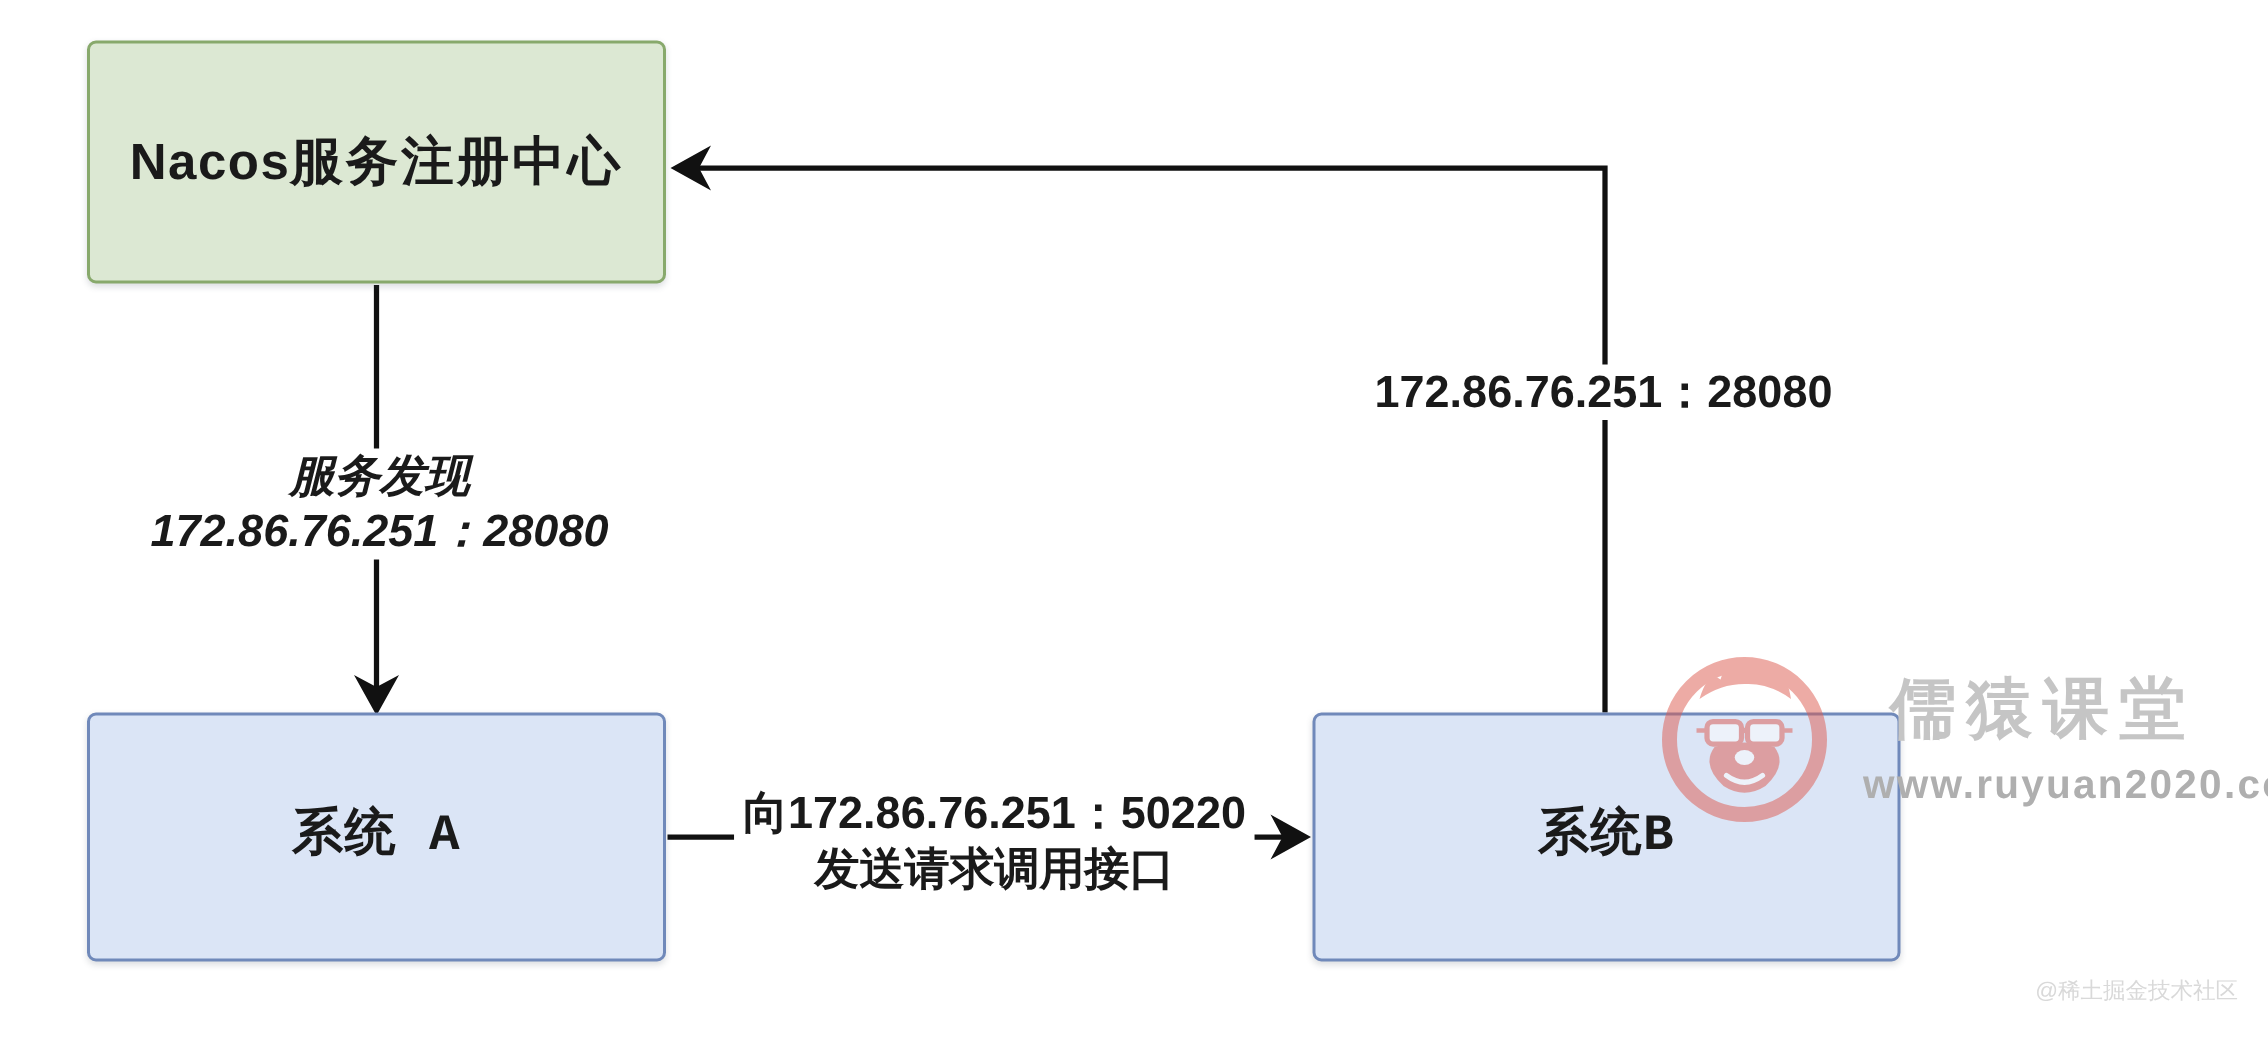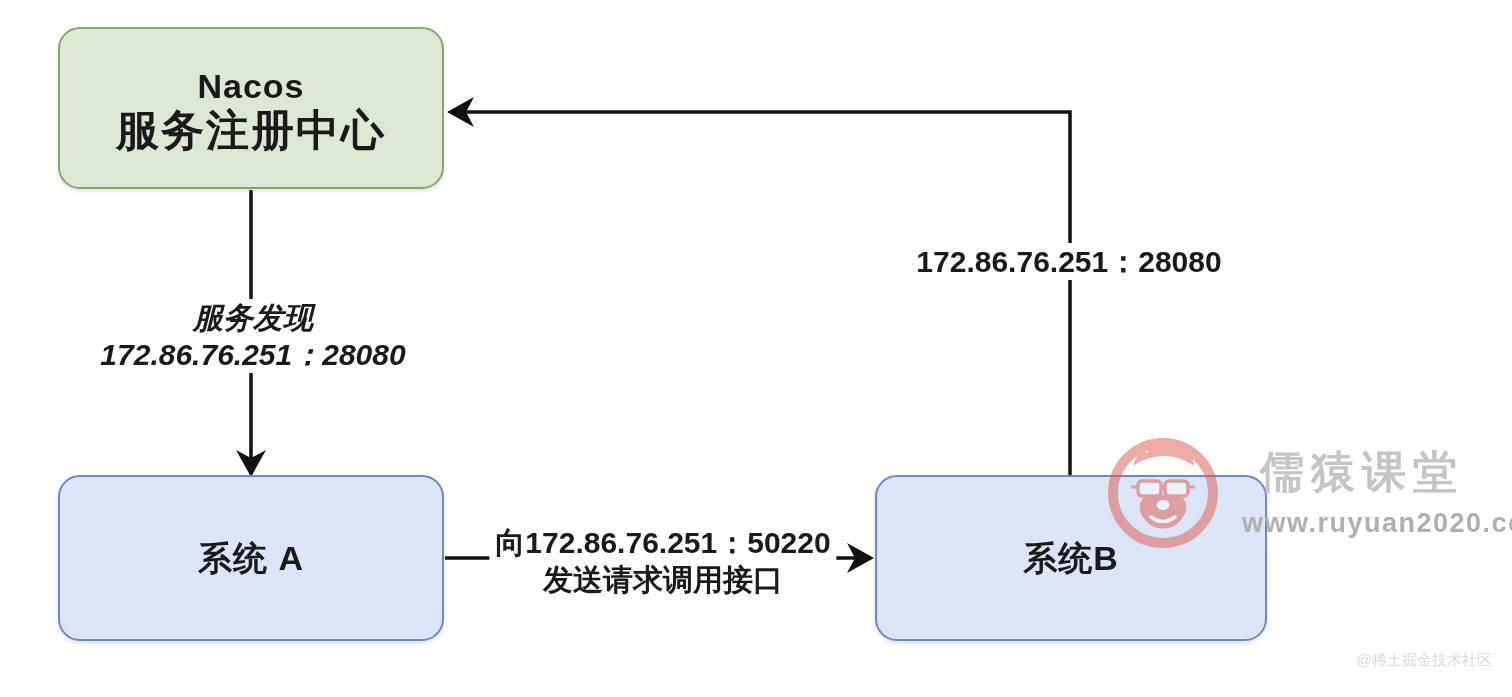--- a/index.html
+++ b/index.html
@@ -23,40 +23,41 @@
     overflow:hidden;
     font-family:"Liberation Sans","DejaVu Sans",sans-serif;
     color:var(--text-color);
   }
   .connector-layer{
     position:absolute;left:0;top:0;width:1512px;height:697px;
     z-index:1;
   }
   .node{
     position:absolute;
-    border-radius:22px;
-    display:flex;flex-direction:column;align-items:center;justify-content:center;
+    border-radius:6px;
+    display:flex;flex-direction:row;align-items:center;justify-content:center;
     font-weight:700;
     box-shadow:0 2px 4px rgba(60,70,90,.18);
     z-index:2;
     text-align:center;
   }
   .node.green{
     background:var(--green-fill);
     border:2.5px solid var(--green-border);
   }
   .node.blue{
     background:var(--blue-fill);
     border:2.5px solid var(--blue-border);
+    font-family:Liberation Mono, monospace;
   }
   .node-nacos{left:58px;top:27px;width:382px;height:158px;}
   .node-system-a{left:58px;top:475px;width:382px;height:162px;}
   .node-system-b{left:875px;top:475px;width:388px;height:162px;}
   .node .title{font-size:34px;line-height:44px;letter-spacing:1px;}
-  .node .subtitle{font-size:43px;line-height:44px;letter-spacing:2px;}
+  .node .subtitle{font-size:35px;line-height:44px;letter-spacing:2px;}
   .edge-label{
     position:absolute;
     transform:translateX(-50%);
     background:var(--bg);
     text-align:center;
     font-weight:700;
     font-size:30px;
     line-height:37px;
     z-index:3;
     white-space:nowrap;

